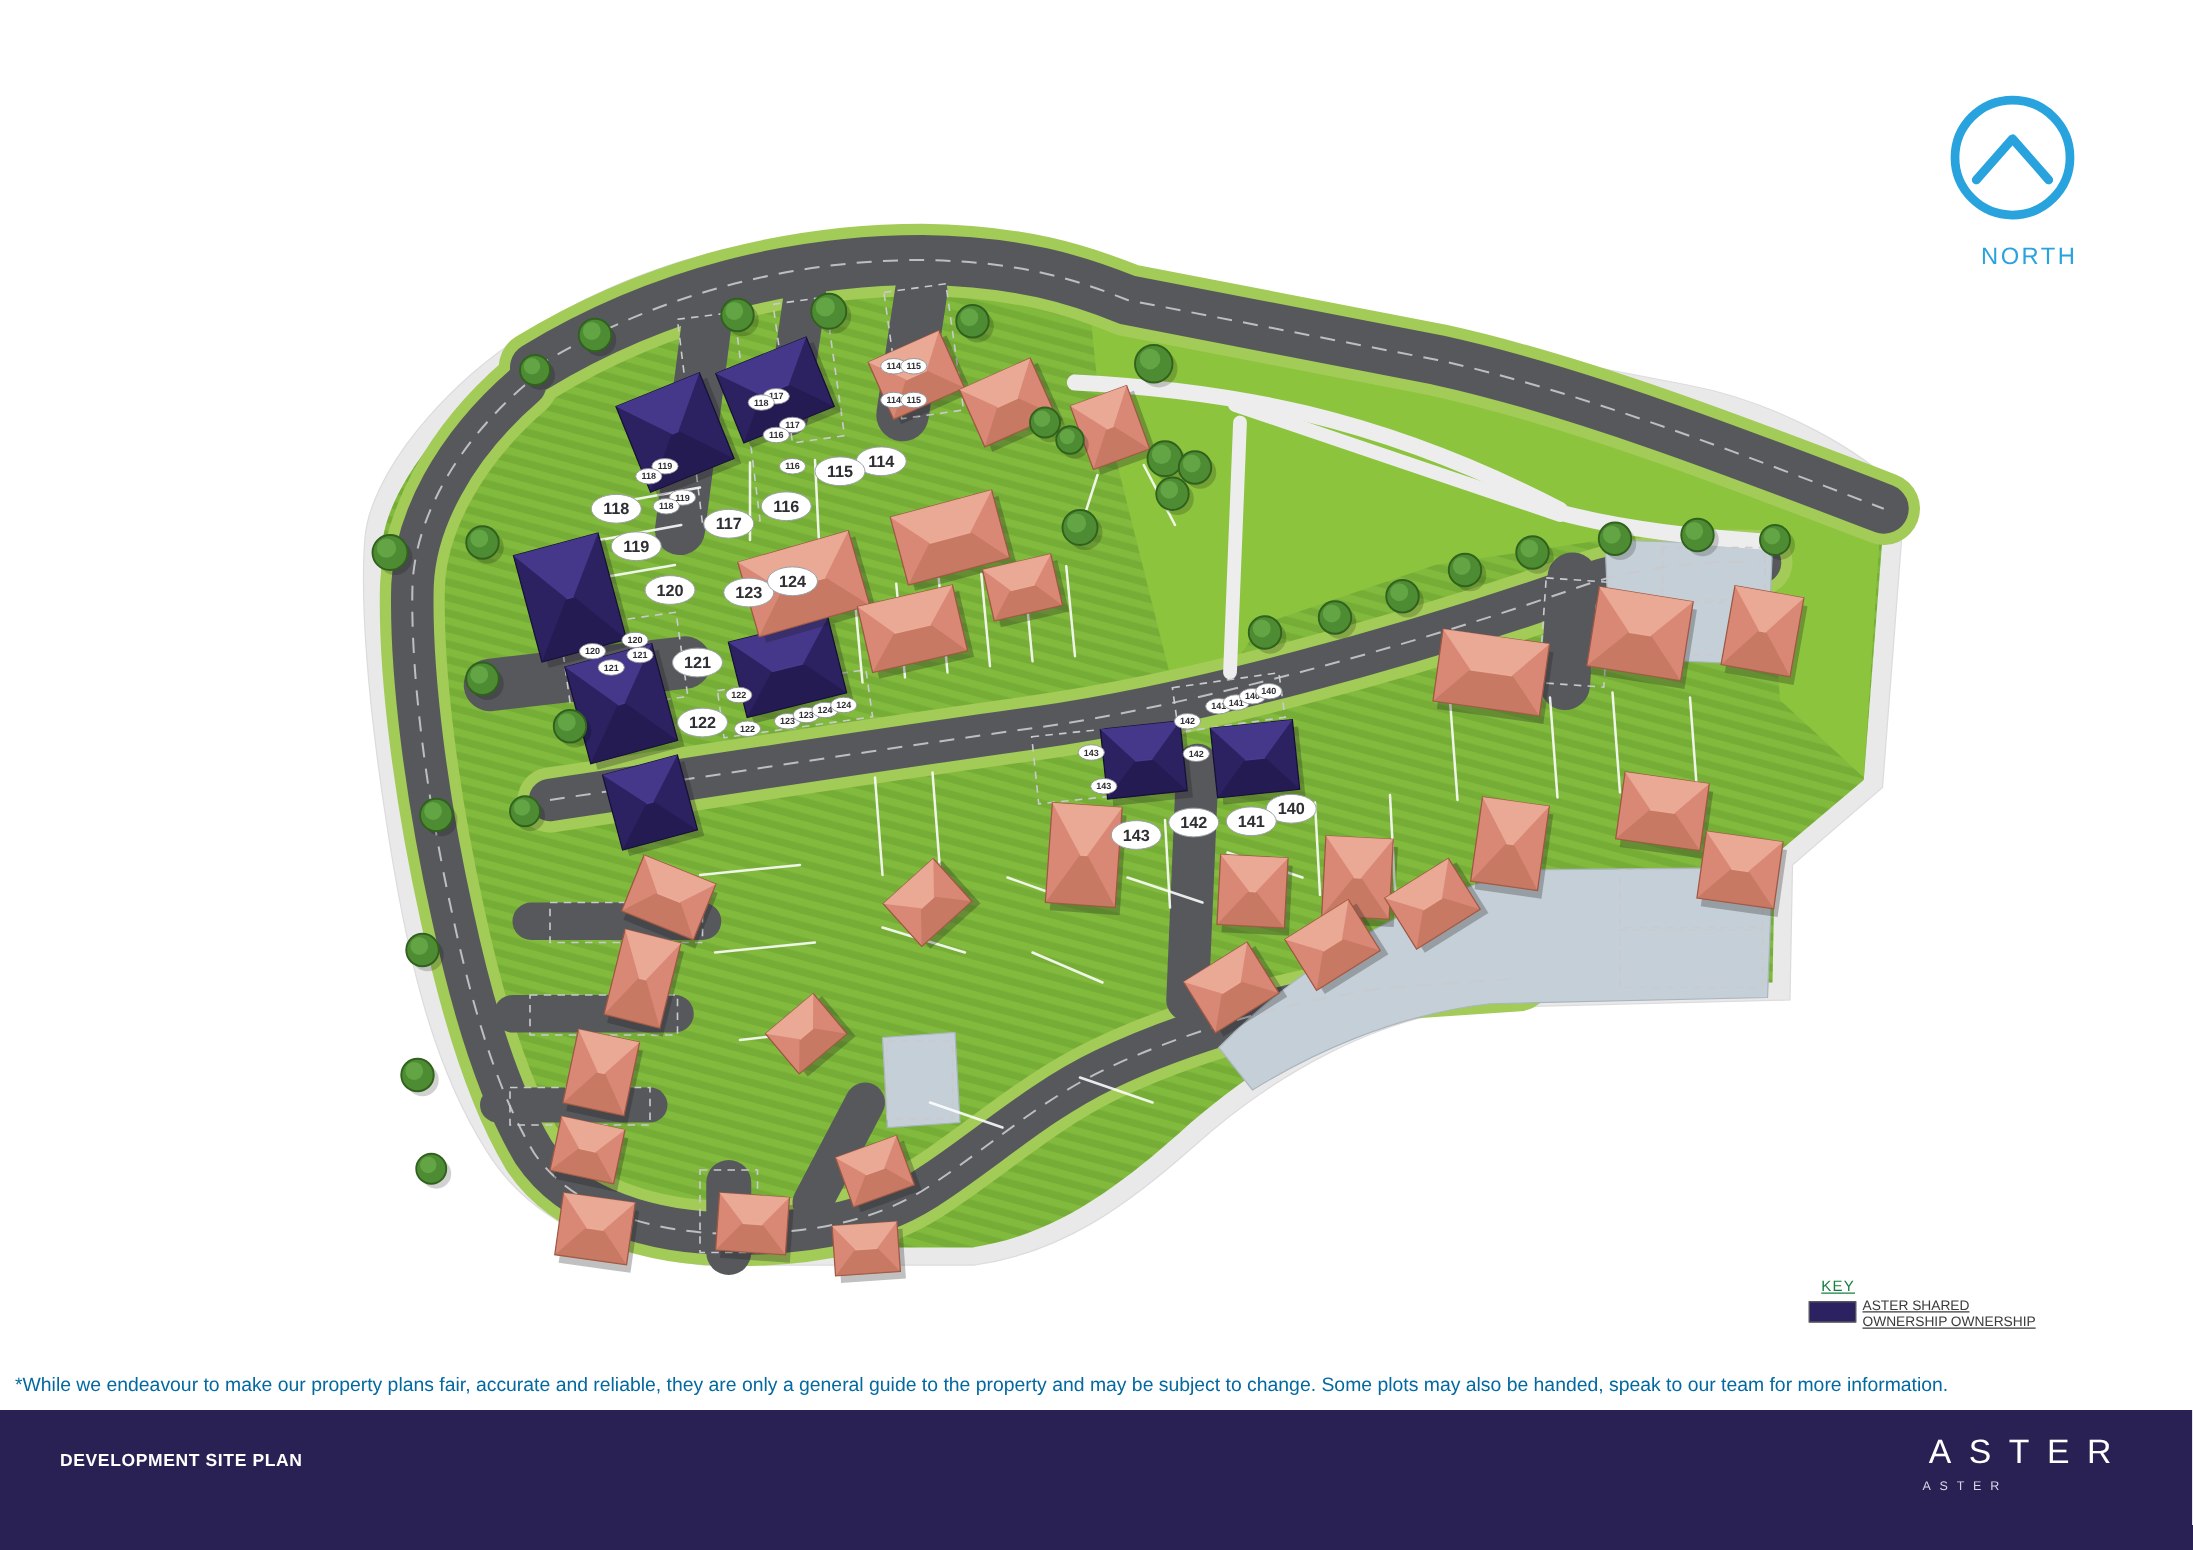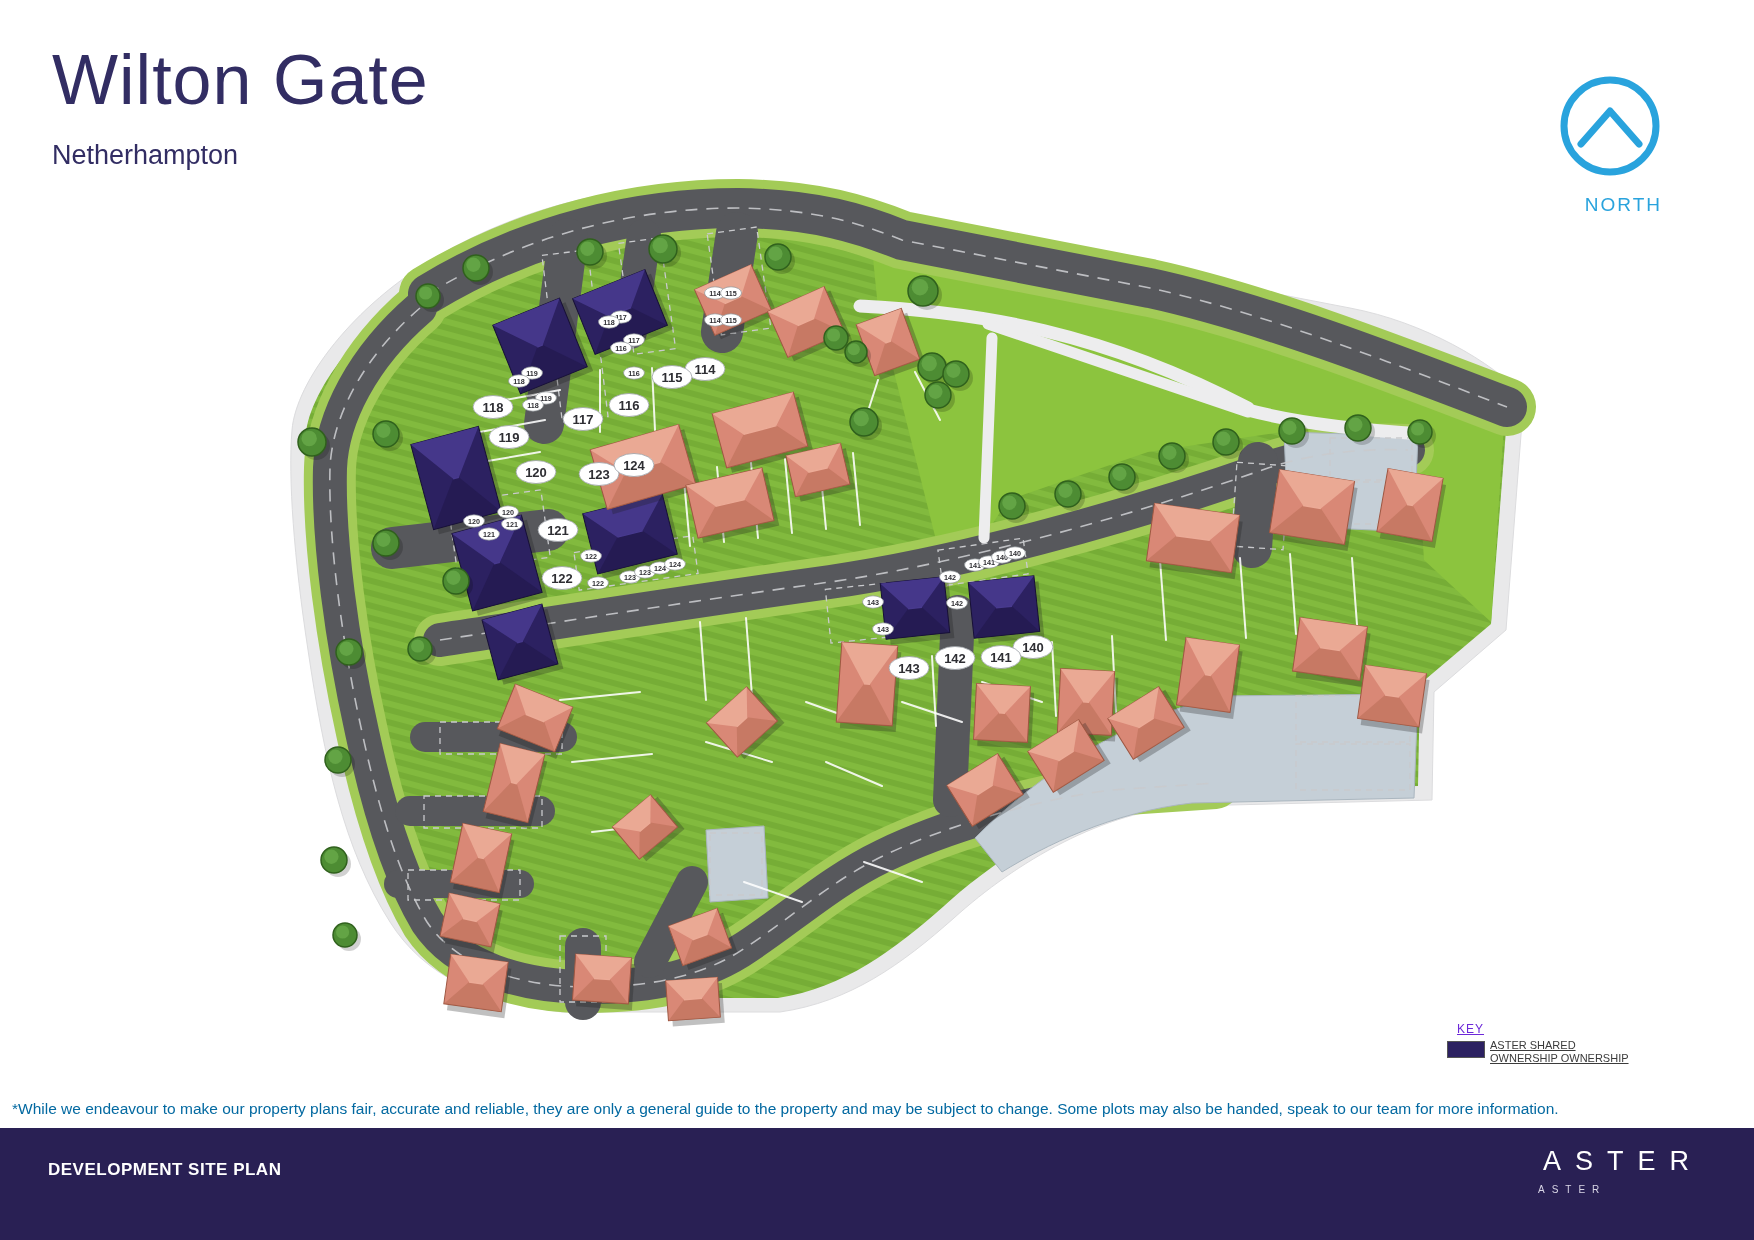--- a/index.html
+++ b/index.html
@@ -5,29 +5,29 @@
   html,body{margin:0;padding:0;background:#fff;}
   .page{position:relative;width:1754px;height:1240px;overflow:hidden;background:#fff;
         font-family:"Liberation Sans", sans-serif;}
   #site-map{position:absolute;left:0;top:0;width:1754px;height:1240px;}
   header{position:absolute;left:52px;top:40px;}
   h1{margin:0;font-size:70px;font-weight:300;color:#322d63;letter-spacing:1px;}
   .subtitle{margin-top:20px;font-size:27px;font-weight:400;color:#322d63;}
   .north{position:absolute;left:1552px;top:74px;width:110px;text-align:right;}
   .north-label{margin-top:12px;font-size:19px;letter-spacing:2px;color:#29a3dd;font-weight:400;}
   .key{position:absolute;left:1447px;top:1022px;width:300px;font-size:11px;color:#3b3b3b;}
-  .key-title{margin-left:10px;margin-bottom:3px;font-size:12px;color:#6d28d9;
+  .key-title{margin-left:10px;margin-bottom:3px;font-size:12px;color:#15803d;
              text-decoration:underline;letter-spacing:1px;}
   .key-row{display:flex;align-items:flex-start;}
   .swatch{display:inline-block;width:36px;height:15px;background:#2c2161;border:1px solid #555;
           margin-right:5px;margin-top:2px;flex:0 0 auto;}
   .key-text div{line-height:1.15;text-decoration:underline;}
   .disclaimer{position:absolute;left:12px;top:1100px;width:1740px;font-size:15.5px;color:#0369a1;}
   footer{position:absolute;left:0;top:1128px;width:1754px;height:112px;background:#292054;}
-  .footer-title{position:absolute;left:48px;top:32px;font-size:17px;font-weight:700;
+  .footer-title{position:absolute;left:48px;top:32px;font-size:14px;font-weight:700;
                 color:#fff;letter-spacing:0.5px;}
   .brand{position:absolute;left:1533px;top:18px;width:176px;text-align:left;color:#fff;}
   .brand-name{font-size:27px;font-weight:300;letter-spacing:14px;padding-left:10px;}
   .brand-sub{margin-top:7px;font-size:10px;font-weight:400;letter-spacing:7px;padding-left:5px;color:#d9d6e6;}
 </style>
 </head>
 <body>
 
 <div class="page">
 
@@ -703,24 +703,20 @@
           <ellipse cx="955" cy="658" rx="20" ry="11.5" fill="#ffffff" stroke="#9aa0a6" stroke-width="0.8"></ellipse>
           <text x="955" y="662.5" text-anchor="middle" font-size="13" font-weight="600" fill="#2e2e33" font-family="&quot;Liberation Sans&quot;, sans-serif">142</text>
         </g>
         <g>
           <ellipse cx="909" cy="668" rx="20" ry="11.5" fill="#ffffff" stroke="#9aa0a6" stroke-width="0.8"></ellipse>
           <text x="909" y="672.5" text-anchor="middle" font-size="13" font-weight="600" fill="#2e2e33" font-family="&quot;Liberation Sans&quot;, sans-serif">143</text>
         </g>
       </g>
   </svg>
 
-  <header>
-    <h1>Wilton Gate</h1>
-    <div class="subtitle">Netherhampton</div>
-  </header>
 
   <div class="north">
     <svg width="104" height="104" viewBox="0 0 104 104">
       <circle cx="52" cy="52" r="46" fill="none" stroke="#29a3dd" stroke-width="7"></circle>
       <polyline points="23,70 52,37 81,70" fill="none" stroke="#29a3dd" stroke-width="7" stroke-linecap="round" stroke-linejoin="round"></polyline>
     </svg>
     <div class="north-label">NORTH</div>
   </div>
 
   <div class="key">

